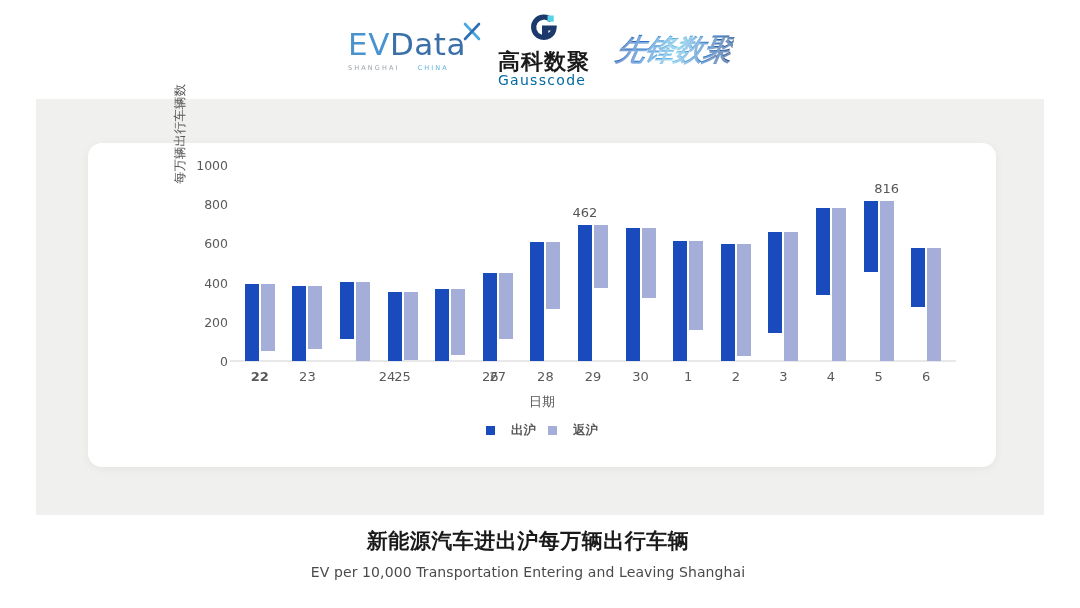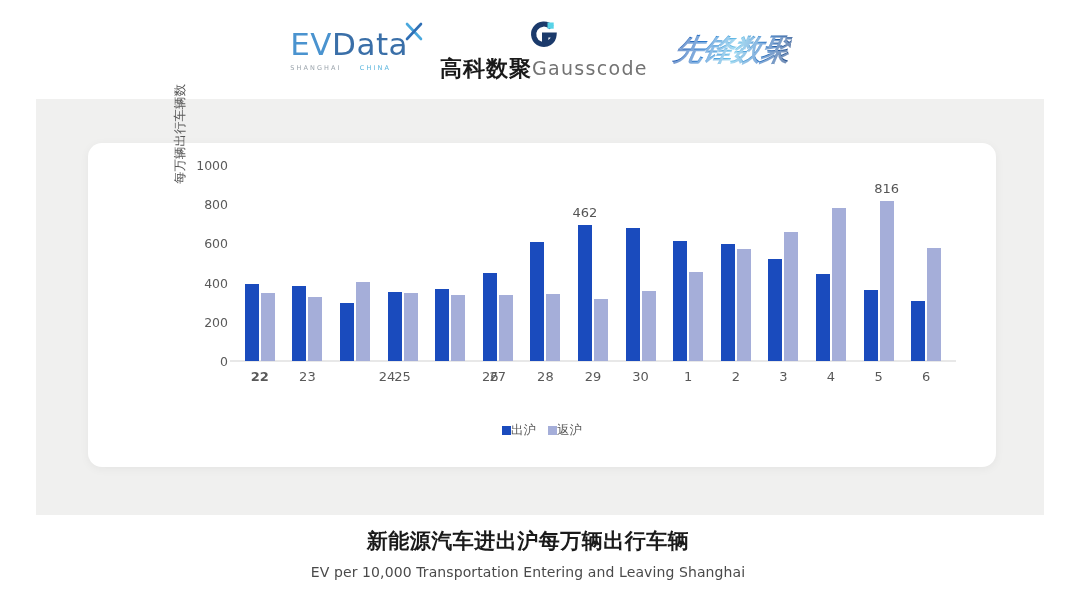--- a/index.html
+++ b/index.html
@@ -34,28 +34,28 @@
   .evdata-sub {
     margin-top: 4px; font-size: 6.5px; letter-spacing: 2.1px;
     font-family: "DejaVu Sans", sans-serif;
   }
   .evdata-sub .sh { color: #9aa3ab; }
   .evdata-sub .cn { color: #59b4dd; padding-left: 14px; }
 
   
   .gauss { display: flex; align-items: center; gap: 7px; }
   .gauss-mark { width: 30px; height: 30px; position: relative; flex: 0 0 auto; }
-  .gauss-text { display: flex; flex-direction: row; align-items: center; }
+  .gauss-text { display: flex; flex-direction: column; align-items: flex-start; }
   .gauss-cn {
     font-size: 22px; line-height: 1.05; color: #1a1a1a; font-weight: 700;
     letter-spacing: 1px;
     font-family: "DejaVu Sans", sans-serif;
   }
   .gauss-en {
-    font-size: 19px; line-height: 1.05; color: #737373; letter-spacing: 1.3px;
+    font-size: 14px; line-height: 1.05; color: #0369a1; letter-spacing: 1.3px;
     font-family: "DejaVu Sans", sans-serif;
   }
 
   
   .xianfeng {
     font-size: 30px; font-weight: 700; font-style: italic;
     letter-spacing: -1px;
     font-family: "DejaVu Sans", sans-serif;
     background: linear-gradient(100deg,#1b4fa8 0%, #2f7fd0 28%, #6fc6ea 52%, #2c74c4 74%, #17407f 100%);
     -webkit-background-clip: text; background-clip: text;
@@ -99,21 +99,21 @@
 
   .plot {
     position: absolute; left: 148px; top: 22px;
     width: 714px; height: 196px;
   }
   .axis-line {
     position: absolute; left: 142px; top: 217px; width: 726px; height: 2px;
     background: #e8e8e8;
   }
   .group {
-    position: absolute; bottom: 0; display: flex; align-items: flex-end;
+    position: absolute; bottom: 0; display: flex; align-items: flex-start;
     justify-content: center; gap: 2px;
   }
   .bar { width: 14px; position: relative; }
   .bar.dark { background: #1a4bbd; }
   .bar.light { background: #a5aed9; }
   .bar-label {
     position: absolute; left: 50%; bottom: 100%; transform: translateX(-50%);
     margin-bottom: 5px; font-size: 13px; color: #555; white-space: nowrap;
     font-family: "DejaVu Sans", sans-serif;
   }
@@ -128,21 +128,21 @@
   }
   .x-axis-title {
     position: absolute; left: 0; top: 250px; width: 908px;
     text-align: center; font-size: 13px; color: #595959;
     font-family: "DejaVu Sans", sans-serif;
   }
   .legend {
     position: absolute; left: 0; top: 279px; width: 908px;
     display: flex; align-items: center; justify-content: center; gap: 12px;
   }
-  .legend-item { display: flex; align-items: center; gap: 0; }
+  .legend-item { display: flex; align-items: center; gap: 16px; font-weight: bold; }
   .legend-swatch { width: 9px; height: 9px; display: inline-block; }
   .legend-text {
     font-size: 12.5px; color: #595959;
     font-family: "DejaVu Sans", sans-serif;
   }
 
   
   .caption { position: absolute; left: 0; top: 527px; width: 1056px; text-align: center; }
   .caption-cn {
     font-size: 21px; font-weight: 700; color: #1a1a1a; letter-spacing: 0.5px;
@@ -282,20 +282,21 @@
           <div class="x-label" style="left: 357px;">29</div>
           <div class="x-label" style="left: 404.6px;">30</div>
           <div class="x-label" style="left: 452.2px;">1</div>
           <div class="x-label" style="left: 499.8px;">2</div>
           <div class="x-label" style="left: 547.4px;">3</div>
           <div class="x-label" style="left: 595px;">4</div>
           <div class="x-label" style="left: 642.6px;">5</div>
           <div class="x-label" style="left: 690.2px;">6</div>
         </div>
 
+      <div class="x-axis-title">日期</div>
 
       <div class="legend" id="legend">
           <div class="legend-item">
             <span class="legend-swatch" style="background: rgb(26, 75, 189);"></span>
             <span class="legend-text">出沪</span>
           </div>
           <div class="legend-item">
             <span class="legend-swatch" style="background: rgb(165, 174, 217);"></span>
             <span class="legend-text">返沪</span>
           </div>

